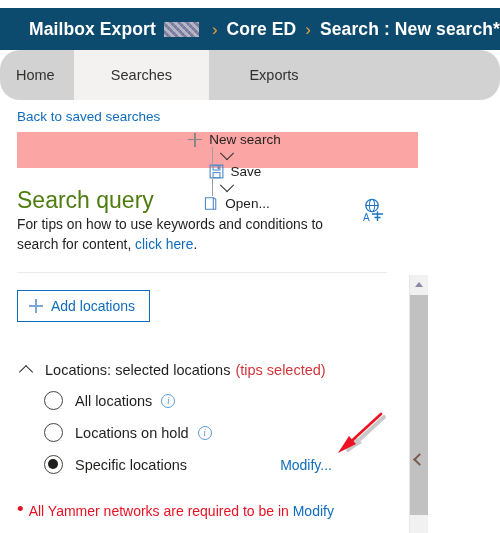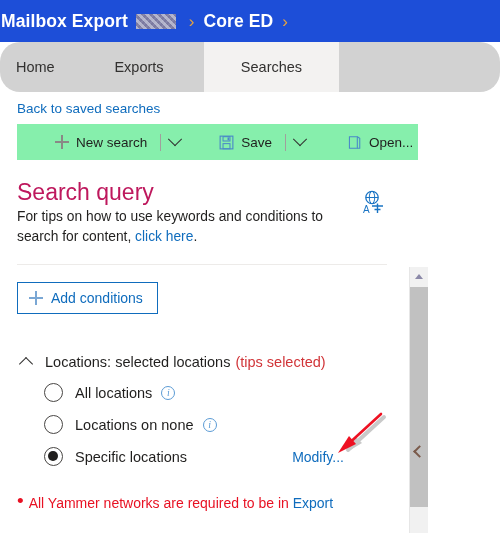--- a/index.html
+++ b/index.html
@@ -19,25 +19,26 @@
   #app {
     position: relative;
     width: 500px;
     height: 533px;
     overflow: hidden;
   }
 
   
   .breadcrumb-bar {
     height: 42px;
-    background: #1d4ed8;
-    display: flex;
-    align-items: center;
-    padding-left: 1px;
+    background: #0c4a6e;
+    display: flex;
+    align-items: center;
+    padding-left: 29px;
     box-sizing: border-box;
+    margin-top: 8px;
   }
   .bc-text {
     color: #ffffff;
     font-size: 17.5px;
     font-weight: bold;
     letter-spacing: 0.1px;
     white-space: nowrap;
   }
   .bc-redacted {
     display: inline-block;
@@ -97,23 +98,24 @@
     cursor: pointer;
   }
 
   
   .command-bar {
     position: absolute;
     left: 17px;
     top: 32px;
     width: 401px;
     height: 36px;
-    background: #86efac;
-    display: flex;
-    align-items: center;
+    background: #fca5a5;
+    display: flex;
+    align-items: center;
+    flex-direction: column;
   }
   .cmd {
     display: flex;
     align-items: center;
     height: 100%;
     padding: 0 4px;
     cursor: pointer;
     font-size: 13.5px;
     color: #201f1e;
     white-space: nowrap;
@@ -165,21 +167,21 @@
     top: 75px;
     width: 409px;
     height: 366px;
     overflow: hidden;
   }
   .pane-inner { padding: 0 22px 0 17px; position: relative; }
 
   .q-title {
     font-size: 23px;
     font-weight: normal;
-    color: #be185d;
+    color: #4d7c0f;
     margin: 12px 0 2px 0;
     line-height: 1.15;
   }
   .q-desc {
     font-size: 13.8px;
     color: #201f1e;
     line-height: 1.45;
     max-width: 320px;
   }
   .q-desc a, .inline-link {
@@ -277,21 +279,21 @@
     font-size: 10px;
     color: #5b9bd5;
     font-family: "Liberation Serif", serif;
     font-style: italic;
     line-height: 1;
     flex: none;
     cursor: pointer;
   }
   .modify-link {
     position: absolute;
-    right: 43px;
+    right: 55px;
     font-size: 14px;
     color: #0f6cbd;
     cursor: pointer;
   }
   .radio-row.row-specific { position: relative; }
 
   
   .warn-row {
     display: flex;
     align-items: flex-start;
@@ -371,26 +373,27 @@
 <body>
 
 <div id="app">
 
   <div class="breadcrumb-bar">
     <span class="bc-text">Mailbox Export</span>
     <span class="bc-redacted"></span>
     <span class="bc-sep">›</span>
     <span class="bc-text">Core ED</span>
     <span class="bc-sep">›</span>
+    <span class="bc-text">Search : New search*</span>
   </div>
 
   <div class="tab-bar">
     <div class="tab t-home">Home</div>
+    <div class="tab t-searches">Searches</div>
     <div class="tab t-exports">Exports</div>
-    <div class="tab t-searches">Searches</div>
   </div>
 
   <div class="content">
 
     <span class="back-link">Back to saved searches</span>
 
     
     <div class="command-bar">
 
       <div class="cmd cmd-new">
@@ -448,56 +451,56 @@
         <div class="q-title">Search query</div>
 
         <div class="q-desc">
           <span>For tips on how to use keywords and conditions to search for content, </span><a>click here</a><span>.</span>
         </div>
 
         <div class="divider"></div>
 
         <button class="add-cond-btn">
           <span class="plus-icon"></span>
-          <span>Add conditions</span>
+          <span>Add locations</span>
         </button>
 
         
         <div class="loc-group">
 
           <div class="loc-header">
             <span class="chev-up"></span>
             <span class="loc-label">Locations: selected locations</span>
             <span class="loc-none">(tips selected)</span>
           </div>
 
           <div class="radio-row">
             <span class="radio"></span>
             <span class="radio-label">All locations</span>
             <span class="info-icon">i</span>
           </div>
 
           <div class="radio-row">
             <span class="radio"></span>
-            <span class="radio-label">Locations on none</span>
+            <span class="radio-label">Locations on hold</span>
             <span class="info-icon">i</span>
           </div>
 
           <div class="radio-row row-specific">
             <span class="radio checked"></span>
             <span class="radio-label">Specific locations</span>
             <span class="modify-link">Modify...</span>
           </div>
 
         </div>
 
         
         <div class="warn-row">
           <span class="warn-bullet">•</span>
-          <span class="warn-text"><span>All Yammer networks are required to be in </span><a class="inline-link">Export</a></span>
+          <span class="warn-text"><span>All Yammer networks are required to be in </span><a class="inline-link">Modify</a></span>
         </div>
 
       </div>
     </div>
 
     
     <div class="scrollbar">
       <div class="sb-arrow up">
           <span class="tri-up"></span>
         </div>

